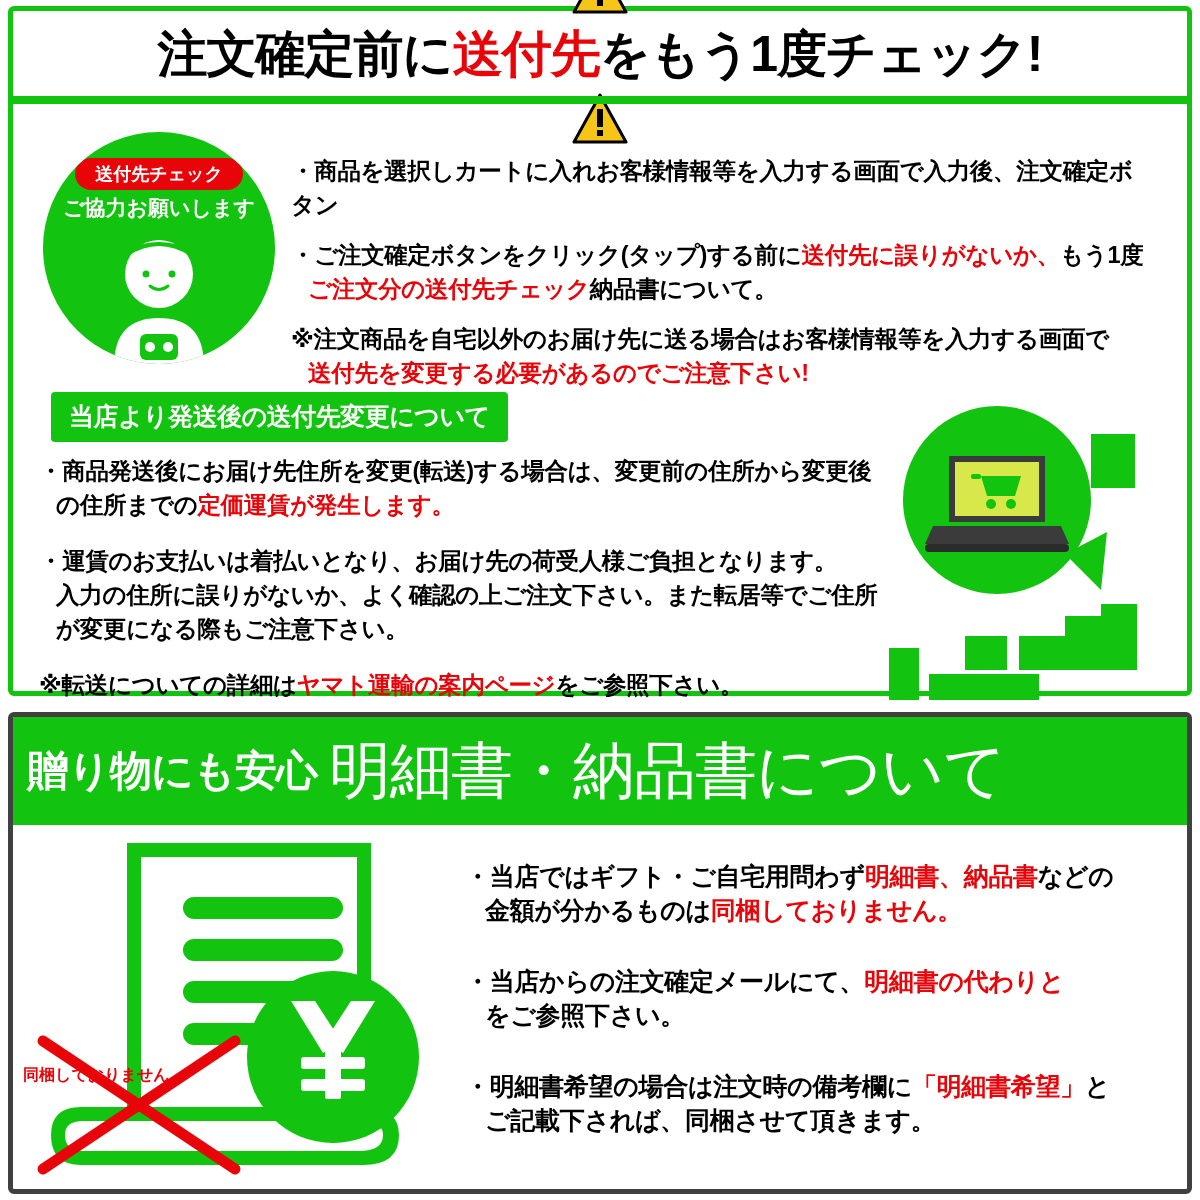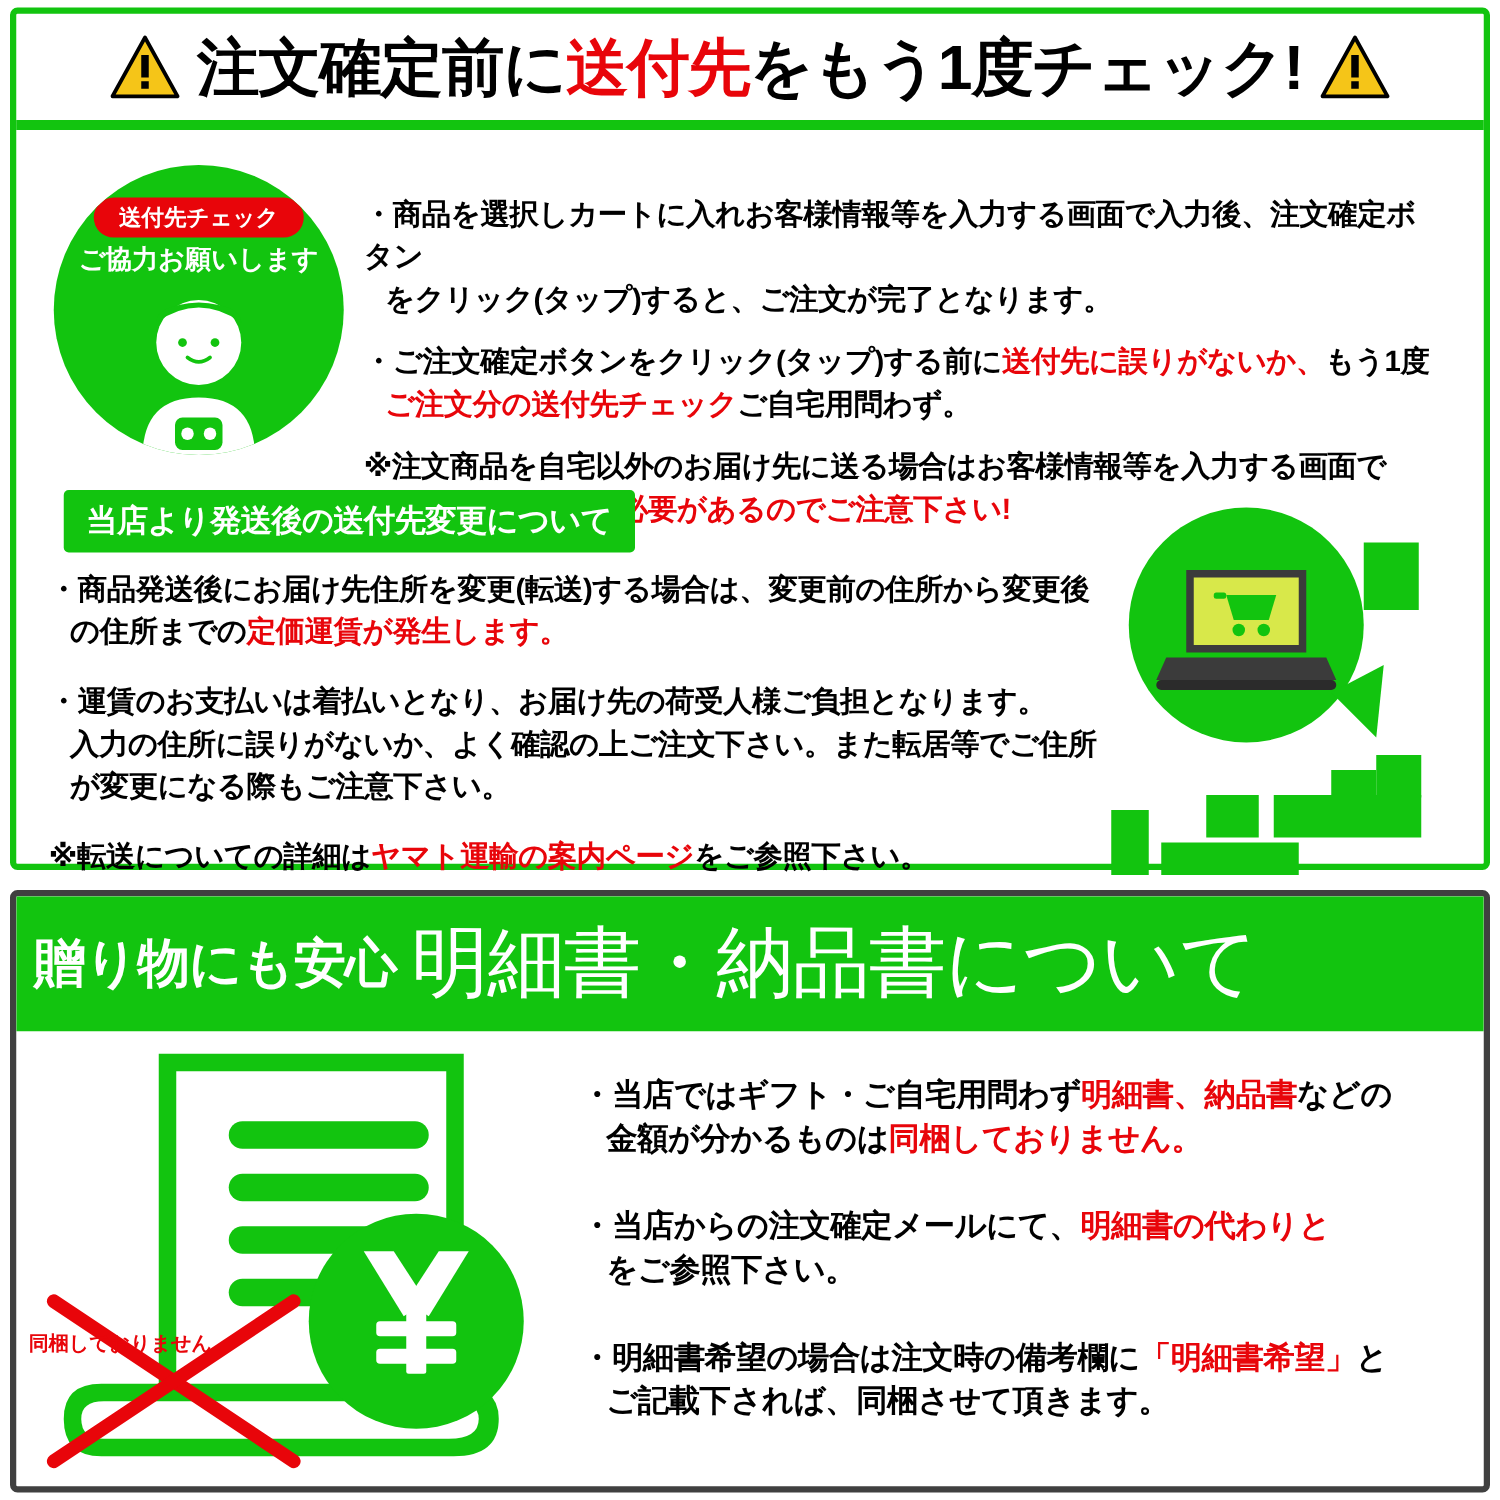--- a/index.html
+++ b/index.html
@@ -35,20 +35,21 @@
   .top-banner {
     position: absolute;
     left: 0; top: 0;
     width: 100%;
     height: 85px;
     display: flex;
     align-items: center;
     justify-content: center;
     gap: 14px;
     box-sizing: border-box;
+    flex-direction: column;
   }
   .warn-icon {
     width: 56px;
     height: 52px;
     flex: 0 0 auto;
     position: relative;
   }
   .warn-icon svg { display: block; }
   .banner-text {
     font-size: 50px;
@@ -274,25 +275,24 @@
             <rect x="56" y="98" width="38" height="26" rx="6" fill="#12c40f"></rect>
             <circle cx="66" cy="111" r="5" fill="#ffffff"></circle>
             <circle cx="84" cy="111" r="5" fill="#ffffff"></circle>
           </svg>
         </span>
       </div>
 
       <div class="bullets-1">
         <div class="bullet">
           <span>・商品を選択しカートに入れお客様情報等を入力する画面で入力後、注文確定ボタン</span>
-          <span class="indent">をクリック(タップ)すると、ご注文が完了となります。</span>
         </div>
         <div class="bullet">
           <span>・ご注文確定ボタンをクリック(タップ)する前に</span><span class="hl">送付先に誤りがないか、</span><span>もう1度</span>
-          <span class="indent"><span class="hl">ご注文分の送付先チェック</span><span>ご自宅用問わず。</span></span>
+          <span class="indent"><span class="hl">ご注文分の送付先チェック</span><span>納品書について。</span></span>
         </div>
         <div class="bullet">
           <span>※注文商品を自宅以外のお届け先に送る場合はお客様情報等を入力する画面で</span>
           <span class="indent hl">送付先を変更する必要があるのでご注意下さい!</span>
         </div>
       </div>
 
       <div class="subhead-tab">当店より発送後の送付先変更について</div>
 
       <div class="bullets-2">

